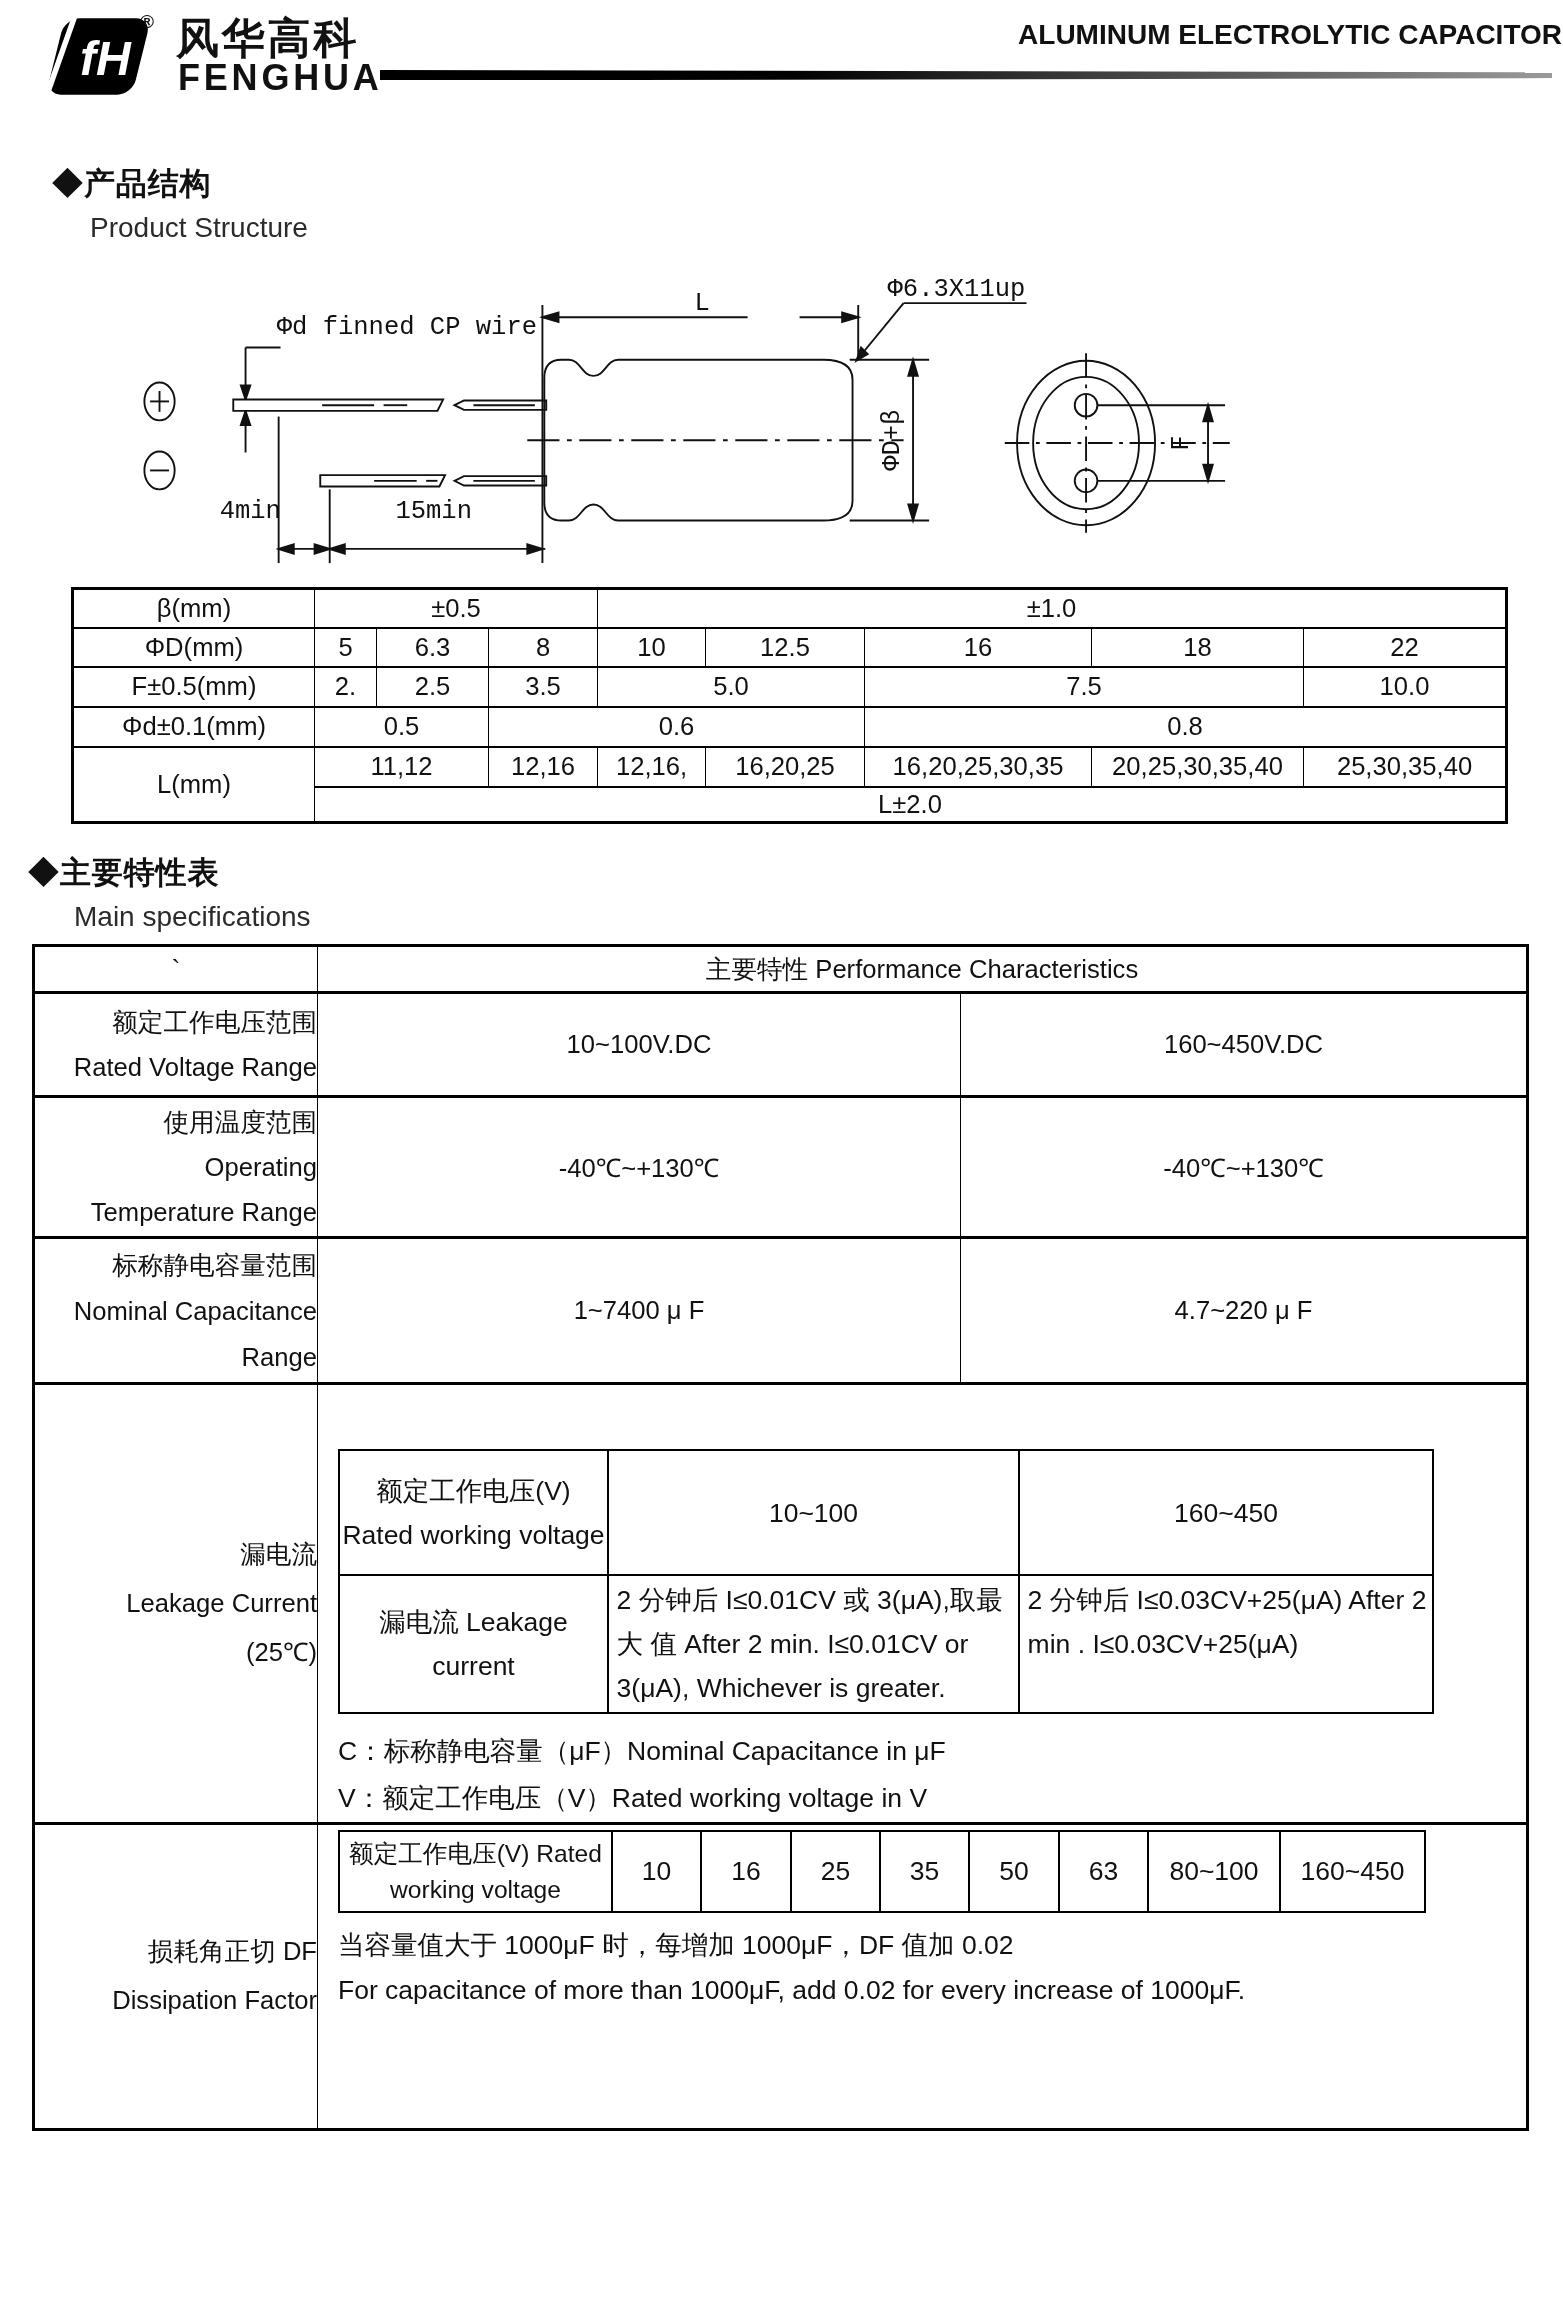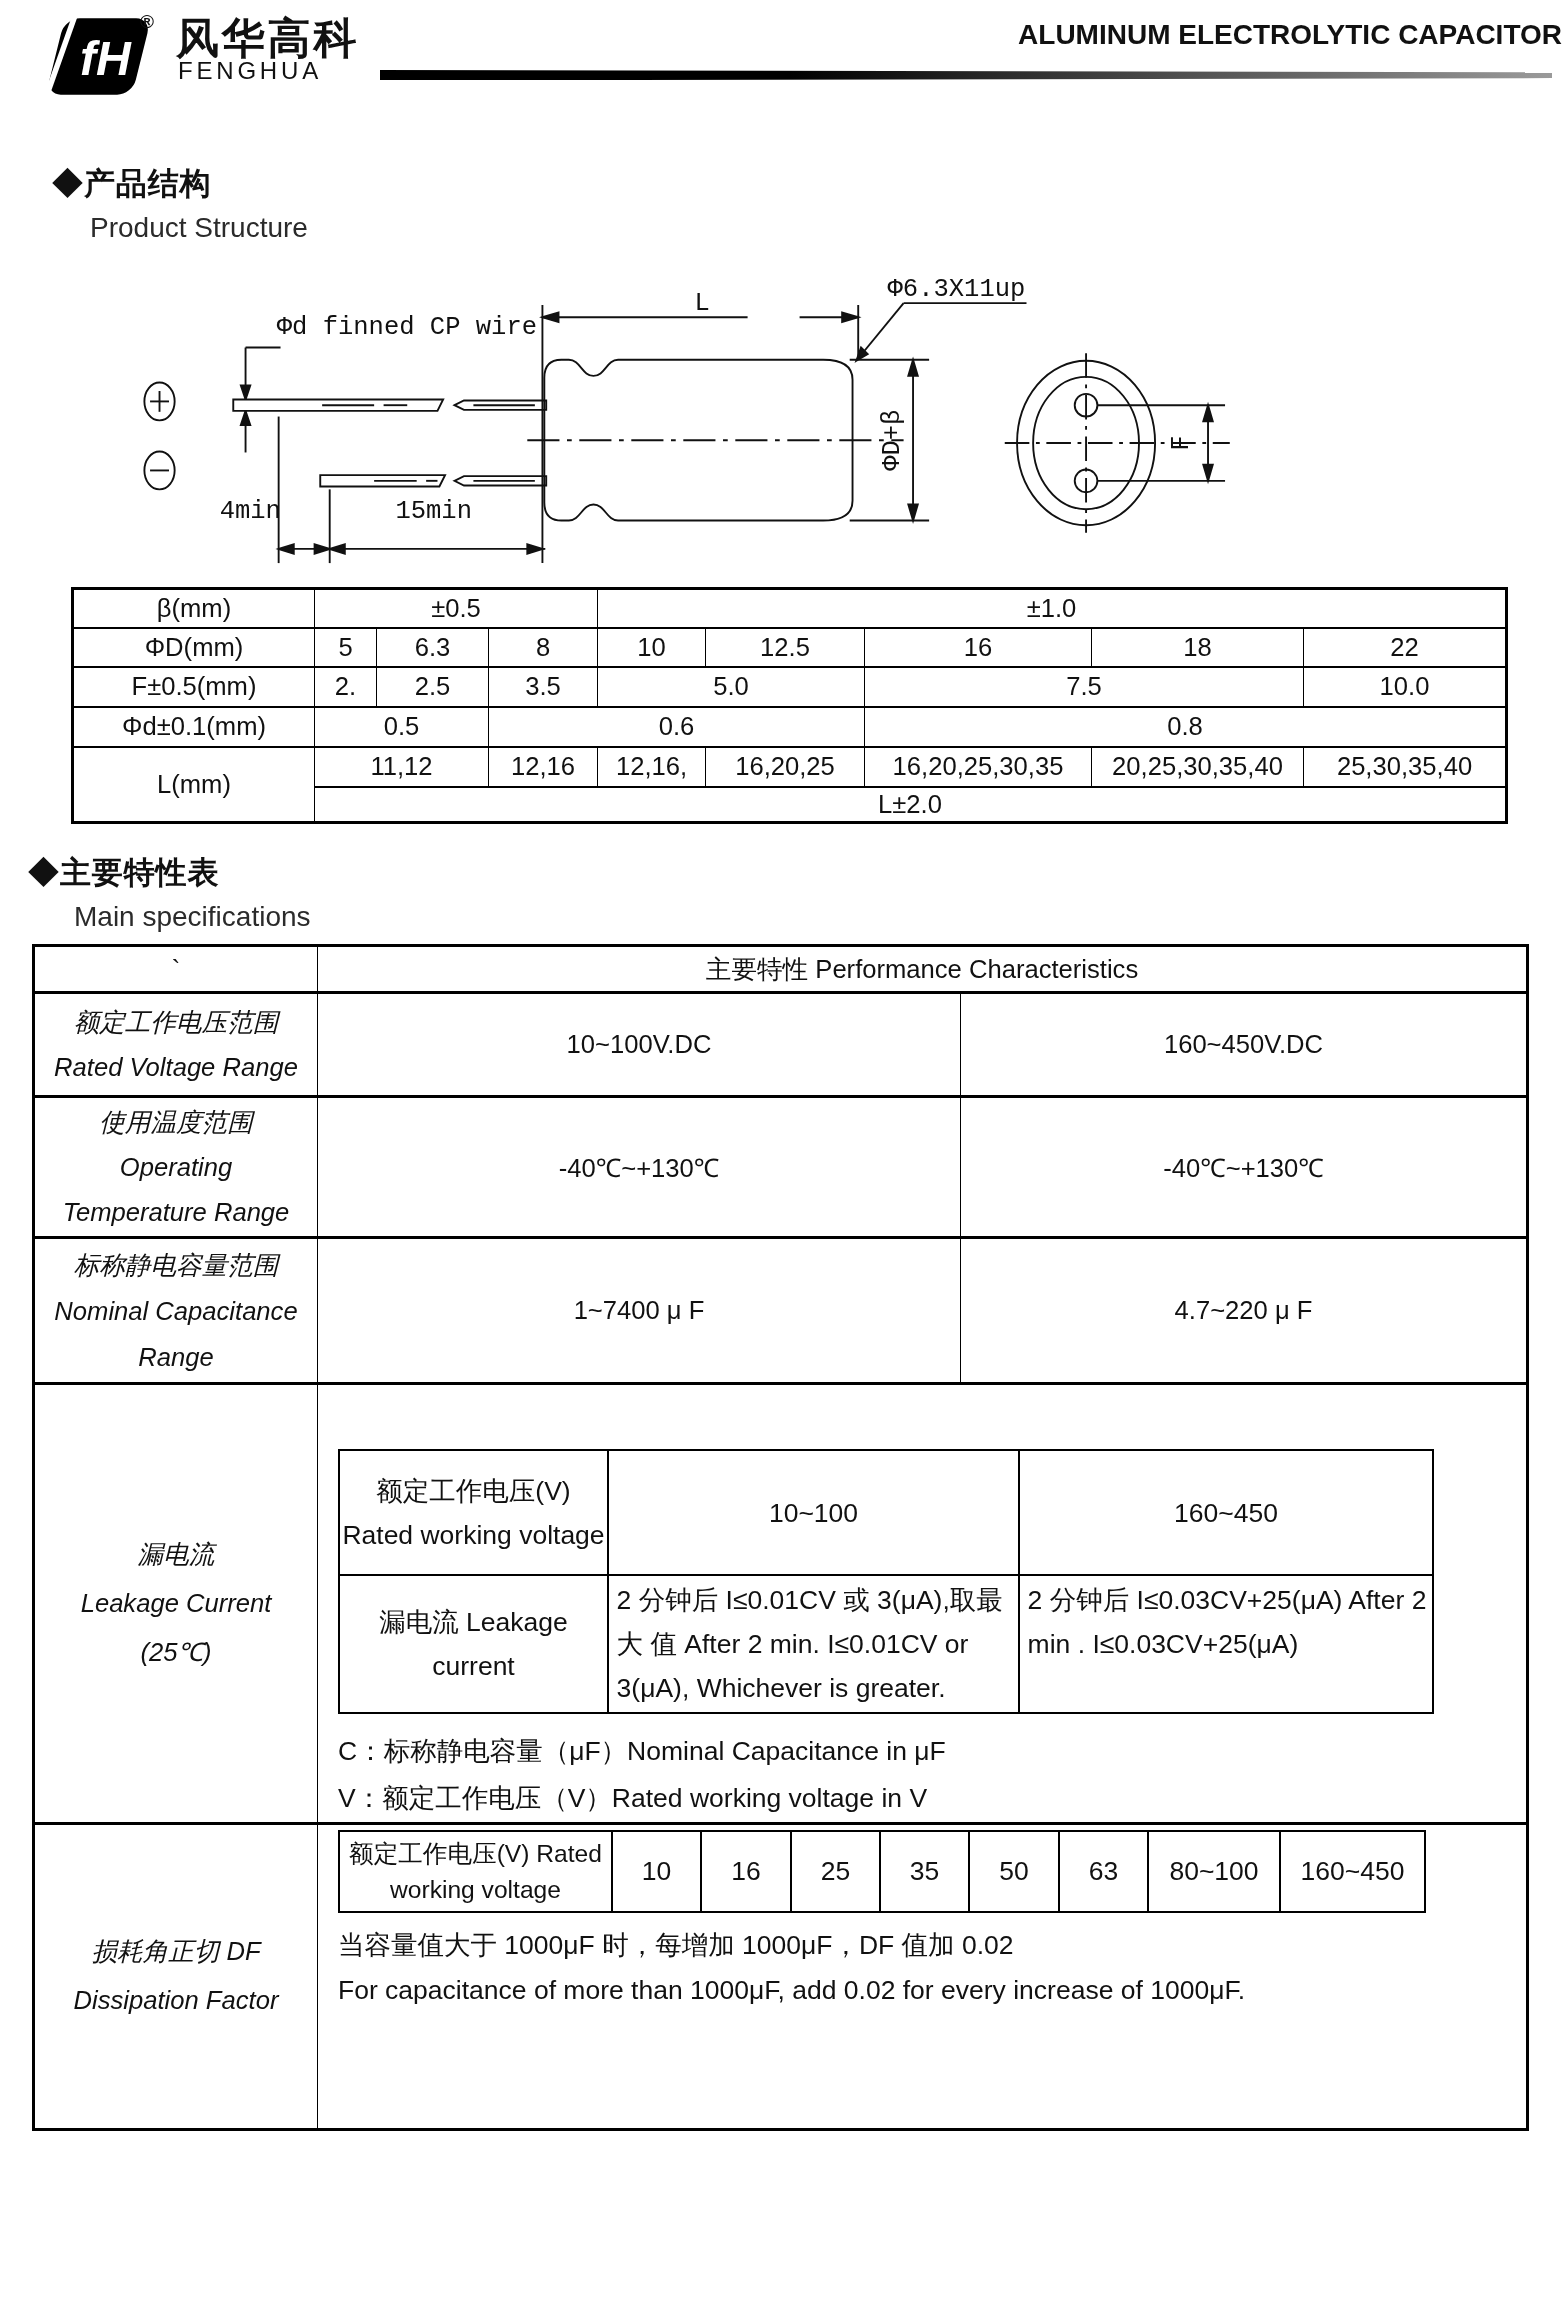--- a/index.html
+++ b/index.html
@@ -4,21 +4,21 @@
 <style>
   html,body{margin:0;padding:0;background:#e8e8e8;}
   .page{
     position:relative;width:1563px;height:2320px;background:#fff;
     font-family:"Liberation Sans",sans-serif;color:#111;margin:0 auto;overflow:hidden;
   }
   
   .logo-mark{position:absolute;left:32px;top:15px;width:142px;height:83px;}
   .reg{position:absolute;left:140px;top:11.4px;font-size:19px;font-weight:bold;}
   .logo-zh{position:absolute;left:176px;top:9.5px;font-size:43px;font-weight:bold;letter-spacing:2.8px;}
-  .logo-en{position:absolute;left:178px;top:57px;font-size:24px;font-weight:normal;letter-spacing:3.8px;}
+  .logo-en{position:absolute;left:178px;top:57px;font-size:36px;font-weight:bold;letter-spacing:3.8px;}
   .doc-title{position:absolute;right:1px;top:19px;font-size:28px;font-weight:bold;letter-spacing:0px;white-space:nowrap;}
   .head-rule{position:absolute;left:380px;top:70px;width:1172px;height:10.4px;
     background:linear-gradient(to right,#000 0%,#000 35%,#9a9a9a 100%);
     clip-path:polygon(0 0,100% 22%,100% 78%,0 100%);}
   
   .sec-zh{position:absolute;font-size:31px;font-weight:bold;letter-spacing:0.9px;}
   .sec-en{position:absolute;font-size:28px;color:#2b2b2b;}
   
   .draw{position:absolute;left:0;top:270px;}
   .draw text{font-family:"Liberation Mono",monospace;font-size:27px;fill:#111;}
@@ -27,21 +27,21 @@
   table{border-collapse:collapse;table-layout:fixed;}
   .dim-table{width:1435px;}
   .dim-table td{border:1.9px solid #000;border-top-width:2.8px;border-bottom-width:2.8px;
     text-align:center;vertical-align:middle;font-size:25.6px;padding:0;}
   .dim-table{border:3.8px solid #000;}
   
   .spec-wrap{position:absolute;left:32px;top:944px;}
   .spec-table{width:1493px;border:3.8px solid #000;}
   .spec-table > tbody > tr > td{border:1.9px solid #000;border-top-width:3.8px;border-bottom-width:3.8px;
     padding:0;vertical-align:middle;font-size:25.6px;}
-  .lbl{text-align:center;font-style:italic;}
+  .lbl{text-align:right;}
   .lbl .ln{display:block;}
   .val{text-align:center;font-size:27.4px;}
   .corner{text-align:center;font-size:28px;}
   .spec-head{text-align:center;font-size:27.4px;}
   .rowbox{position:relative;width:100%;height:100%;overflow:hidden;}
   .nest{border:2.8px solid #000;margin-left:20px;}
   .nest td{border:2.8px solid #000;text-align:center;vertical-align:middle;padding:0;}
   .nest-lk{width:1093px;margin-top:64px;}
   .nest-lk .hdr{font-size:26.5px;line-height:44px;}
   .nest-lk .txt{text-align:left;font-size:26.5px;line-height:44px;padding:1.9px 0 1.9px 7.6px;}

